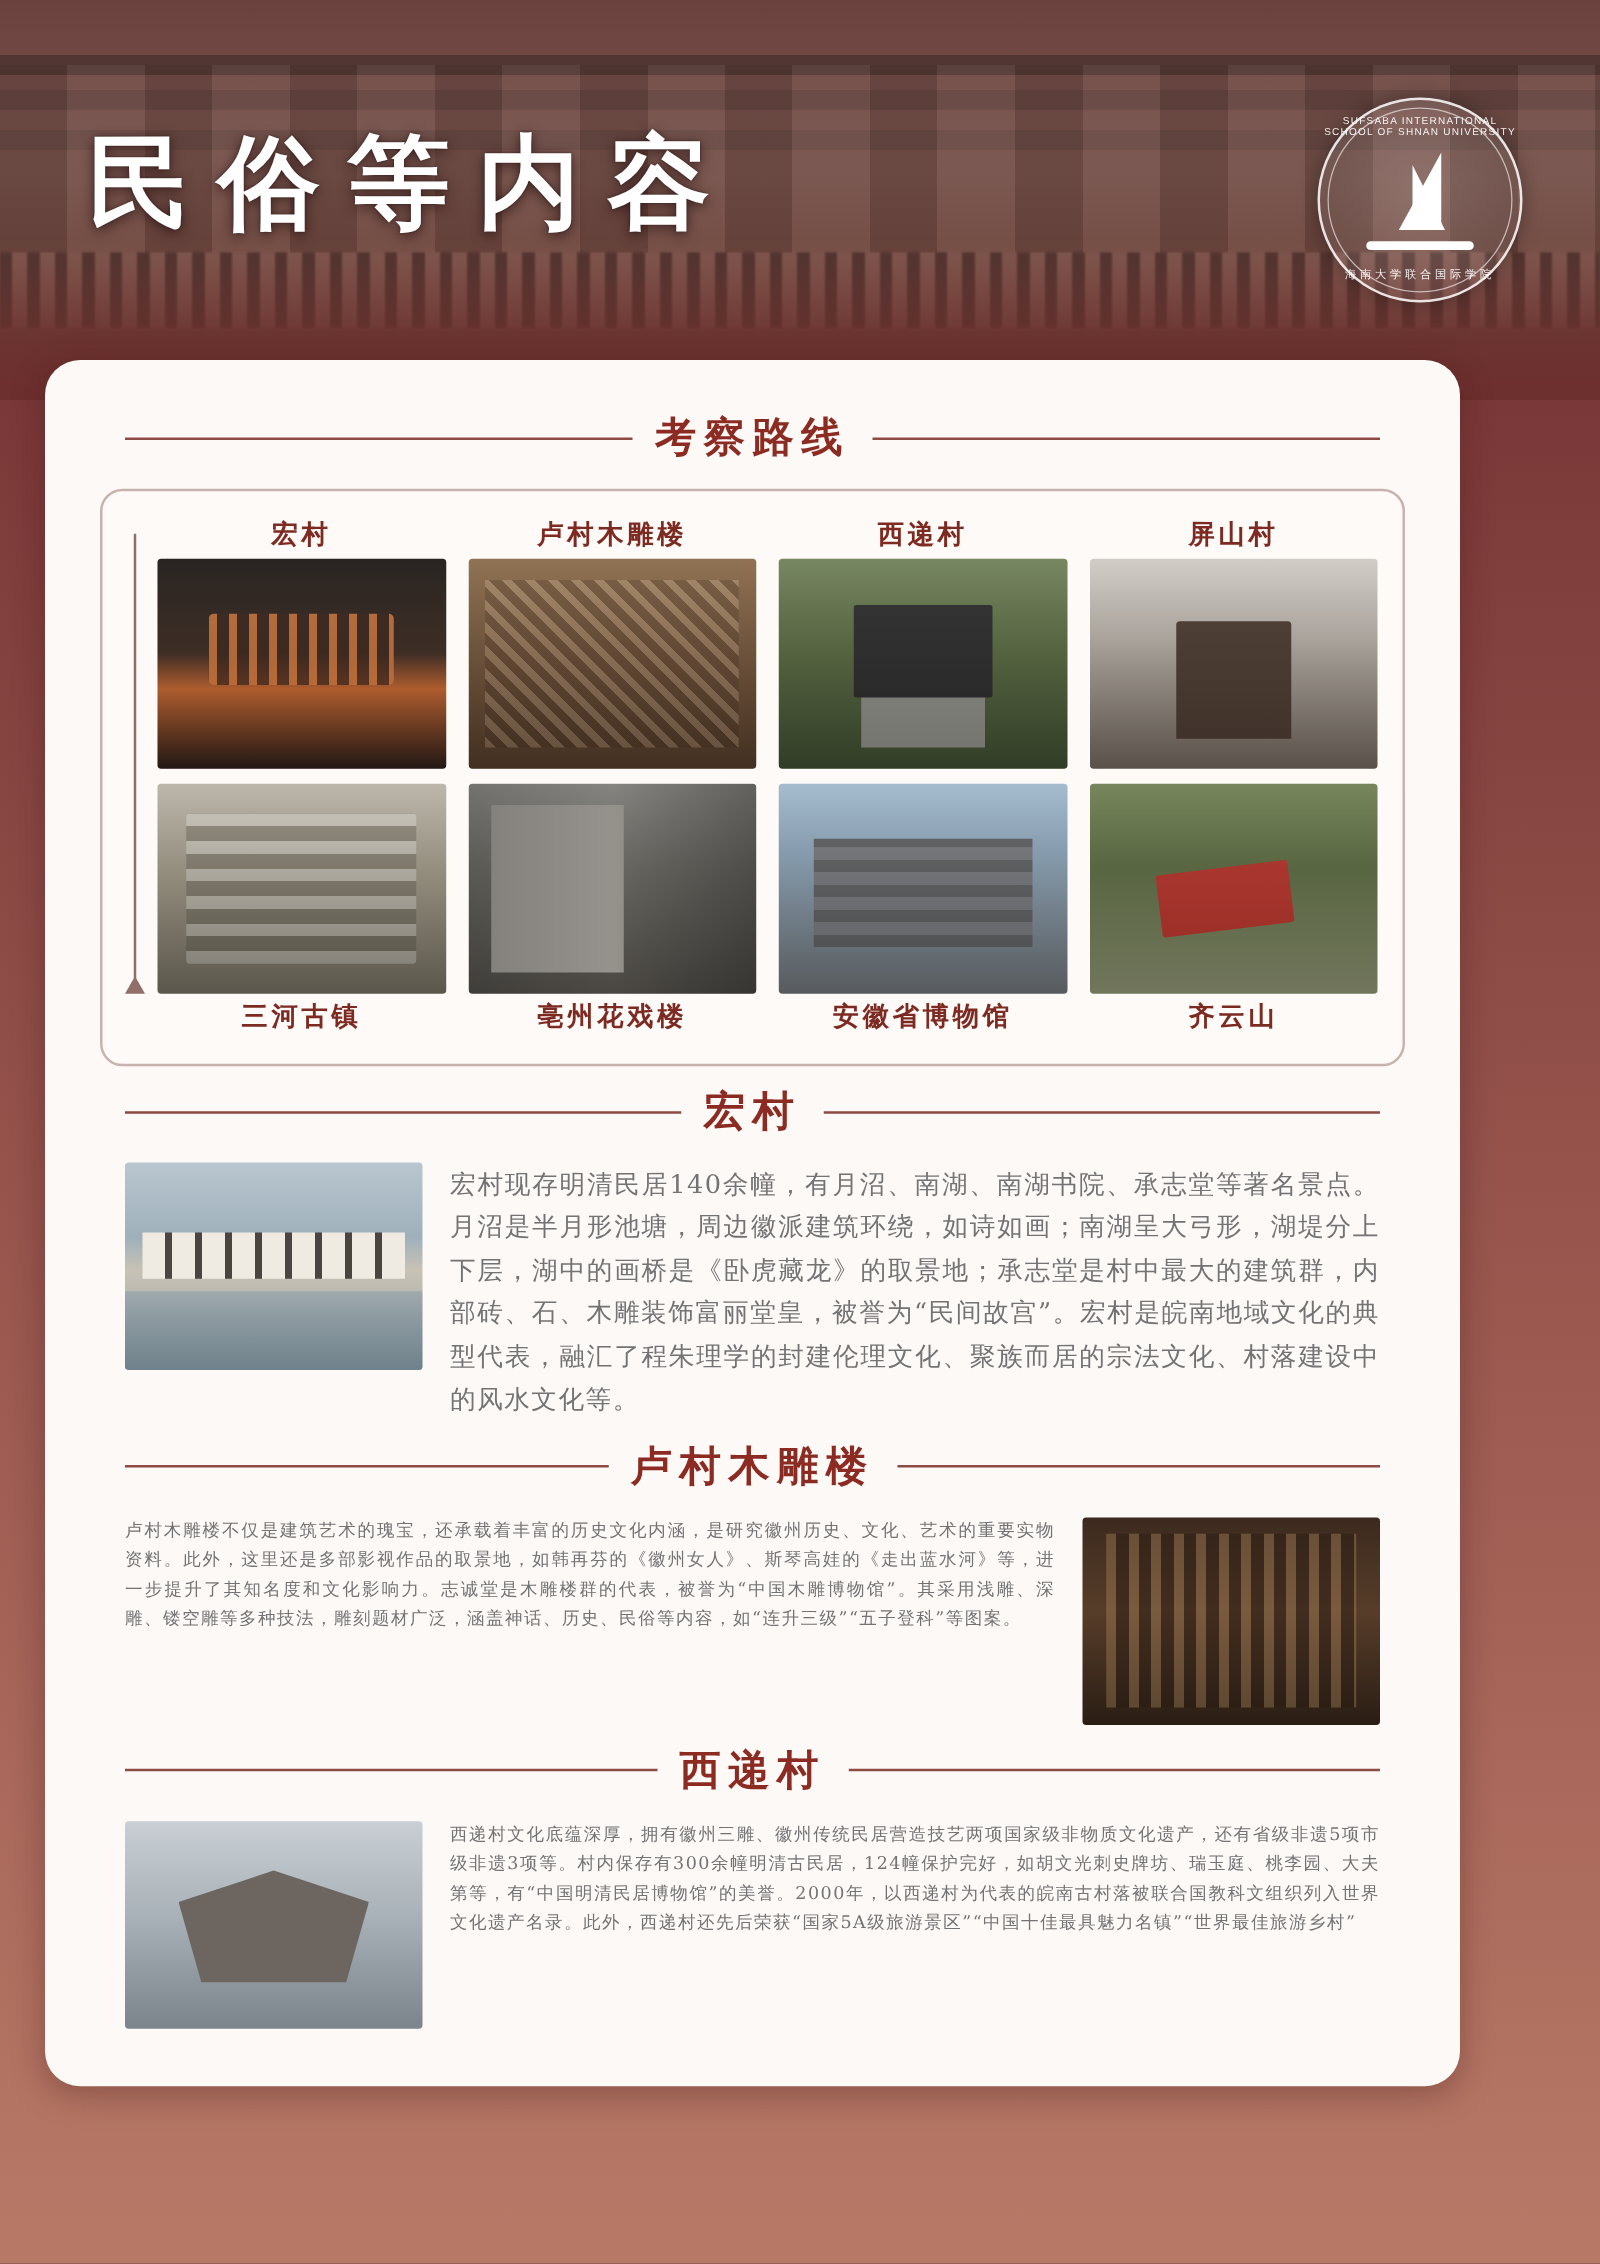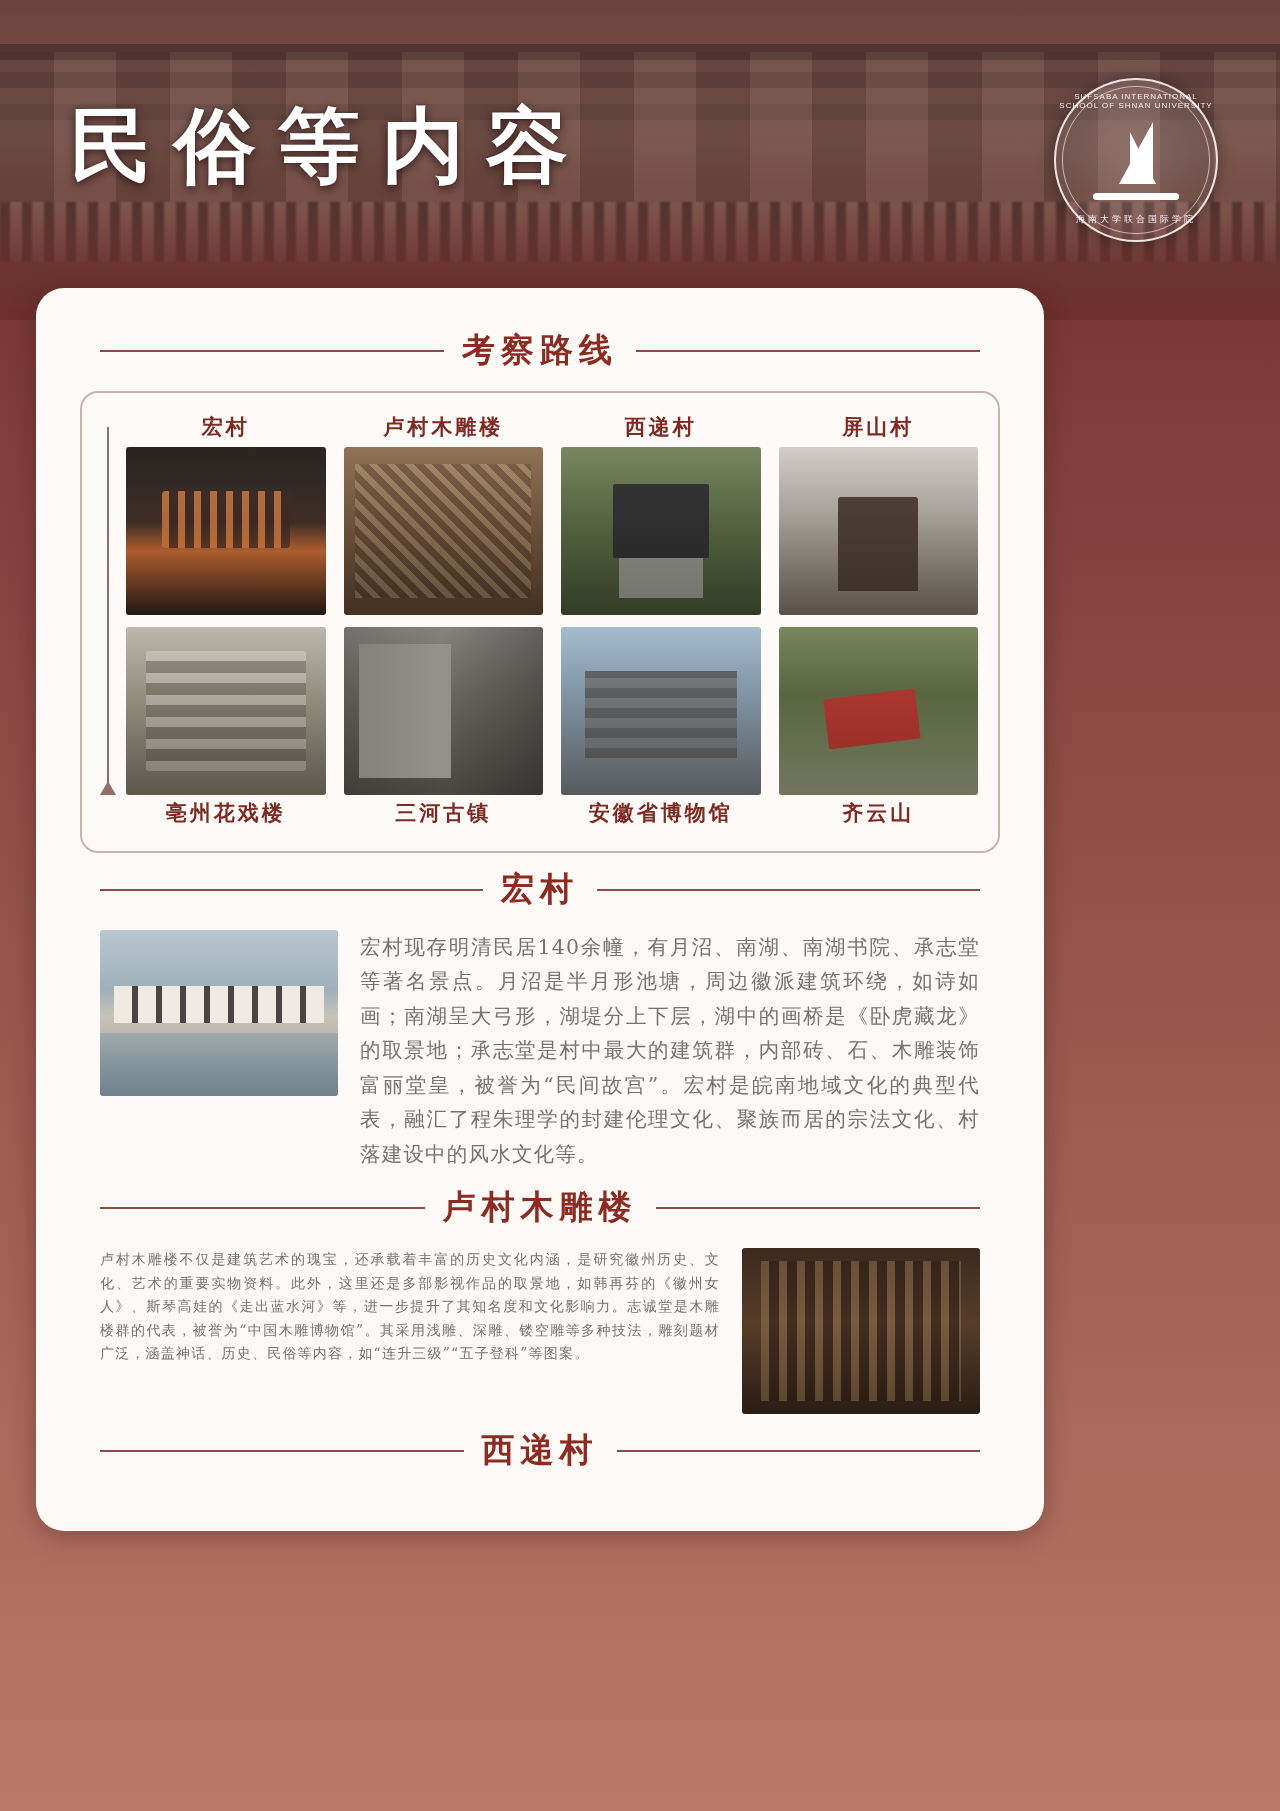--- a/index.html
+++ b/index.html
@@ -142,21 +142,21 @@
     height: 7px;
     background: #ffffff;
     border-radius: 4px;
   }
 
   
   .sheet {
     position: absolute;
     left: 36px;
     top: 288px;
-    width: 1008px;
+    width: 1132px;
     background: #fdf9f7;
     border-radius: 28px;
     padding: 26px 0 40px 0;
     box-shadow: 0 6px 26px rgba(60,20,20,0.35);
   }
 
   
   .section-head {
     display: flex;
     align-items: center;
@@ -390,22 +390,22 @@
       </div>
 
       <div class="route-grid">
         <div class="thumb t-bozhou"></div>
         <div class="thumb t-sanhe"></div>
         <div class="thumb t-museum"></div>
         <div class="thumb t-qiyun"></div>
       </div>
 
       <div class="route-grid">
+        <div class="route-cap">三河古镇</div>
         <div class="route-cap">亳州花戏楼</div>
-        <div class="route-cap">三河古镇</div>
         <div class="route-cap">安徽省博物馆</div>
         <div class="route-cap">齐云山</div>
       </div>
     </div>
 
     <div class="article">
       <div class="section-head" style="margin-left:0;margin-right:0;">
         <div class="rule"></div>
         <div class="txt">宏村</div>
         <div class="rule"></div>
@@ -427,16 +427,20 @@
         <div class="art-text wide">卢村木雕楼不仅是建筑艺术的瑰宝，还承载着丰富的历史文化内涵，是研究徽州历史、文化、艺术的重要实物资料。此外，这里还是多部影视作品的取景地，如韩再芬的《徽州女人》、斯琴高娃的《走出蓝水河》等，进一步提升了其知名度和文化影响力。志诚堂是木雕楼群的代表，被誉为“中国木雕博物馆”。其采用浅雕、深雕、镂空雕等多种技法，雕刻题材广泛，涵盖神话、历史、民俗等内容，如“连升三级”“五子登科”等图案。</div>
       </div>
     </div>
 
     <div class="article">
       <div class="section-head" style="margin-left:0;margin-right:0;">
         <div class="rule"></div>
         <div class="txt">西递村</div>
         <div class="rule"></div>
       </div>
+      <div class="art-body">
+        <div class="art-photo p-xidi"></div>
+        <div class="art-text wide">西递村文化底蕴深厚，拥有徽州三雕、徽州传统民居营造技艺两项国家级非物质文化遗产，还有省级非遗5项市级非遗3项等。村内保存有300余幢明清古民居，124幢保护完好，如胡文光刺史牌坊、瑞玉庭、桃李园、大夫第等，有“中国明清民居博物馆”的美誉。2000年，以西递村为代表的皖南古村落被联合国教科文组织列入世界文化遗产名录。此外，西递村还先后荣获“国家5A级旅游景区”“中国十佳最具魅力名镇”“世界最佳旅游乡村”</div>
+      </div>
     </div>
 
   </div>
 </div>
 
 </body></html>

